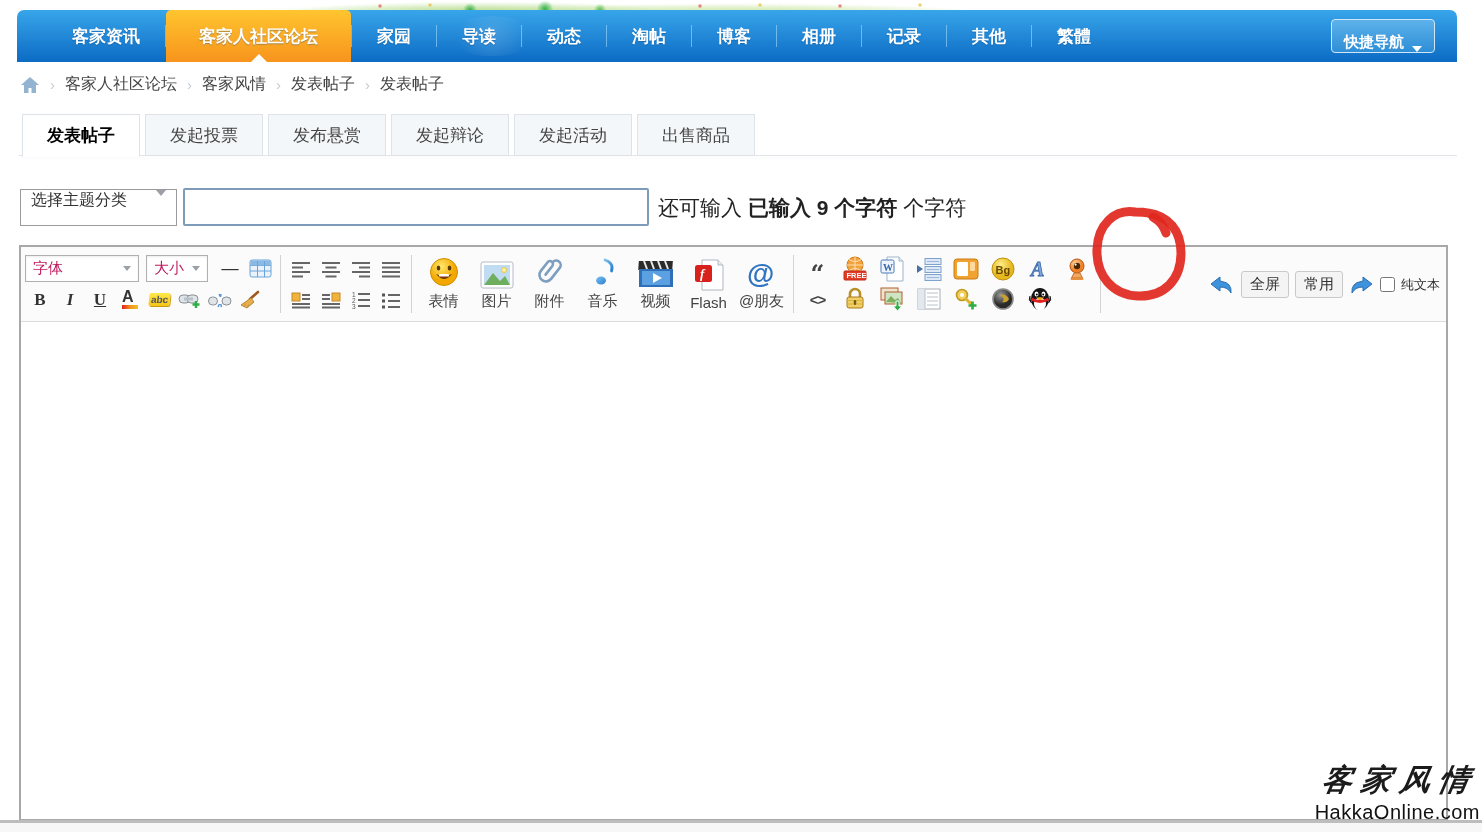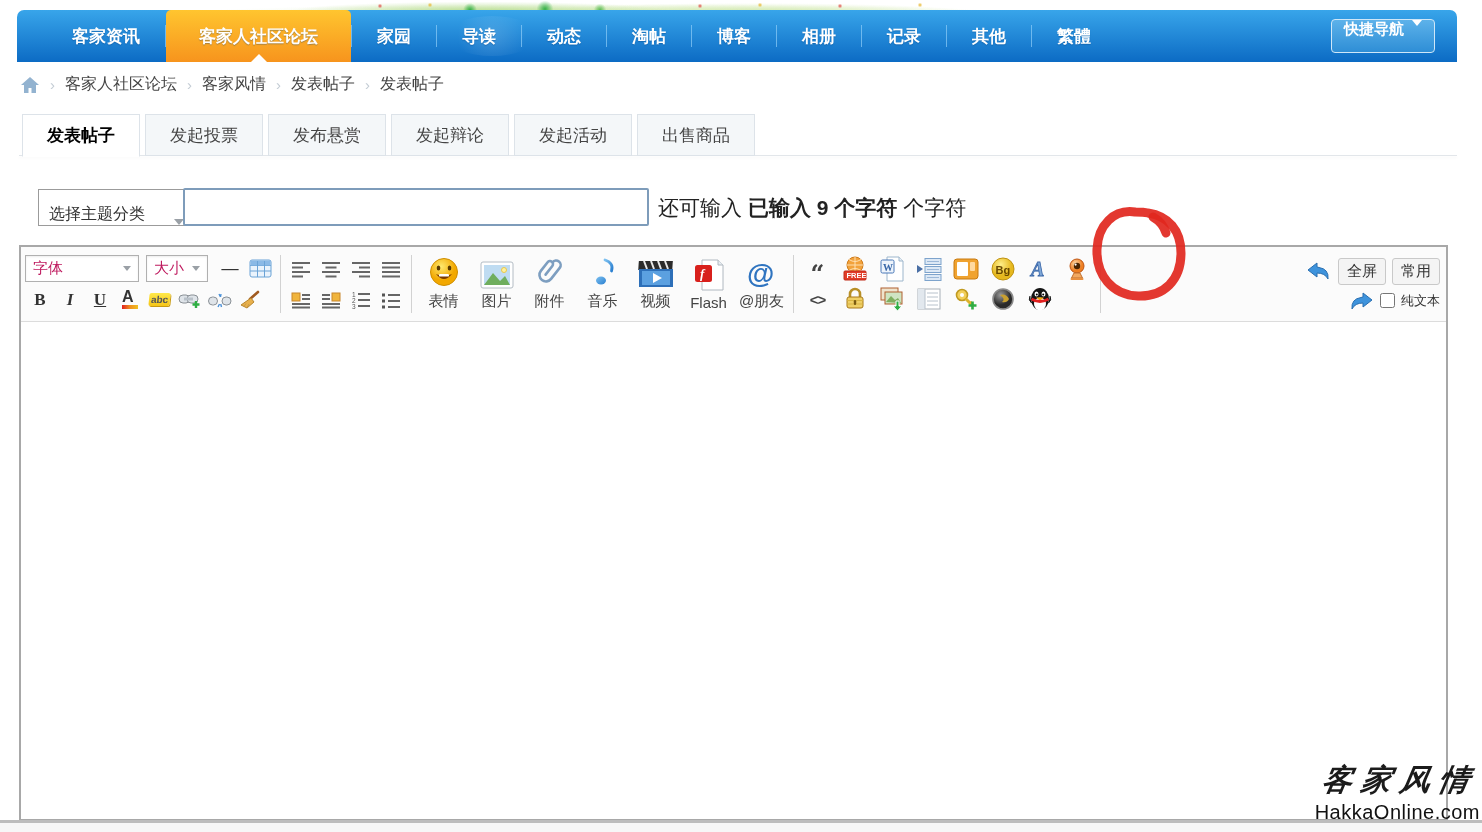--- a/index.html
+++ b/index.html
@@ -35,21 +35,21 @@
     color:#fff; font-size:17px; font-weight:bold; cursor:pointer; white-space:nowrap;
     text-shadow:0 1px 1px rgba(0,60,120,.35); }
   .nav-item.first { margin-left:30px; }
   .nav-sep { width:1px; height:22px; background:rgba(150,210,250,.65); align-self:center; }
   .nav-item.active { background:linear-gradient(#ffc52f,#f7941d); border-radius:5px 5px 0 0;
     padding:0 33px; }
   .nav-item.active .notch { position:absolute; left:50%; bottom:0; transform:translateX(-50%);
     width:0; height:0; border-left:8px solid transparent; border-right:8px solid transparent;
     border-bottom:8px solid #fff; }
   .quick-nav { position:absolute; right:22px; top:9px; height:34px; padding:0 12px;
-    display:flex; align-items:flex-start; gap:8px; color:#fff; font-size:15px; font-weight:bold;
+    display:flex; align-items:flex-end; gap:8px; color:#fff; font-size:15px; font-weight:bold;
     background:linear-gradient(#5db2ea,#2e8ed6); border:1px solid #cfe7f8; border-radius:4px;
     cursor:pointer; }
   .caret-down { width:0; height:0; border-left:5px solid transparent; border-right:5px solid transparent;
     border-top:6px solid #fff; }
 
   
   .breadcrumb { position:absolute; left:20px; top:74px; display:flex; align-items:center;
     gap:10px; font-size:16px; color:#444; }
   .crumb { cursor:pointer; }
   .crumb-sep { color:#c3ccd4; font-size:15px; }
@@ -59,22 +59,22 @@
   .tabs-line { position:absolute; left:19px; top:155px; width:1438px; height:1px; background:#e2e6ea;
     box-shadow:0 2px 3px rgba(0,0,0,.05); }
   .tabs { position:absolute; left:22px; top:114px; display:flex; gap:5px; }
   .tab { height:42px; padding:0 24px; display:flex; align-items:center; font-size:17px;
     background:#f4f7f9; border:1px solid #dde3e9; color:#444; cursor:pointer; position:relative; }
   .tab.active { background:#fff; border-bottom:1px solid #fff; font-weight:bold; color:#000;
     z-index:2; height:43px; }
 
   
   .cat-select { position:absolute; left:20px; top:189px; width:157px; height:37px;
-    border:1px solid #9b9b9b; background:#fff; display:flex; align-items:flex-end;
-    padding:0 10px; font-size:16px; color:#333; cursor:pointer;margin-left:18px; }
+    border:1px solid #9b9b9b; background:#fff; display:flex; align-items:flex-start;
+    padding:0 10px; font-size:16px; color:#333; cursor:pointer; }
   .cat-select .caret { margin-left:auto; width:0; height:0; border-left:5px solid transparent;
     border-right:5px solid transparent; border-top:6px solid #9aa0a6; }
   .title-input { position:absolute; left:183px; top:188px; width:466px; height:38px;
     border:2px solid #7e9cba; border-radius:2px; font-size:17px; padding:0 8px; outline:none; }
   .char-hint { position:absolute; left:658px; top:189px; height:37px; display:flex;
     align-items:center; gap:6px; font-size:21px; color:#222; }
   .char-hint b { font-weight:bold; }
 
   
   .editor { position:absolute; left:19px; top:245px; width:1429px; height:576px;
@@ -110,21 +110,21 @@
     justify-content:flex-end; gap:3px; cursor:pointer; border-radius:3px; padding-bottom:2px; }
   .big-btn .lbl { font-size:15px; color:#444; white-space:nowrap; }
   .big-icons { display:flex; align-items:flex-end; }
 
   
   .grid-2row { display:grid; grid-template-columns:repeat(8,37px); grid-auto-rows:30px;
     align-items:center; justify-items:center; }
 
   
   .tb-right { position:absolute; right:6px; top:0; height:75px; display:flex;
-    flex-direction:column; justify-content:center; gap:5px; }
+    flex-direction:row; justify-content:center; gap:5px; }
   .tbr-row { display:flex; align-items:center; gap:6px; justify-content:flex-end; }
   .mini-btn { padding:3px 8px; background:#f4f4f4; border:1px solid #c9c9c9; border-radius:3px;
     font-size:15px; color:#333; cursor:pointer; }
   .plain-label { font-size:13px; color:#333; }
   .plain-check { width:15px; height:15px; cursor:pointer; }
   .arrow-cell { width:26px; height:22px; display:flex; align-items:center; justify-content:center; cursor:pointer; }
 
   .editor-body { position:relative; height:497px; background:#fff; cursor:text; }
 
   

